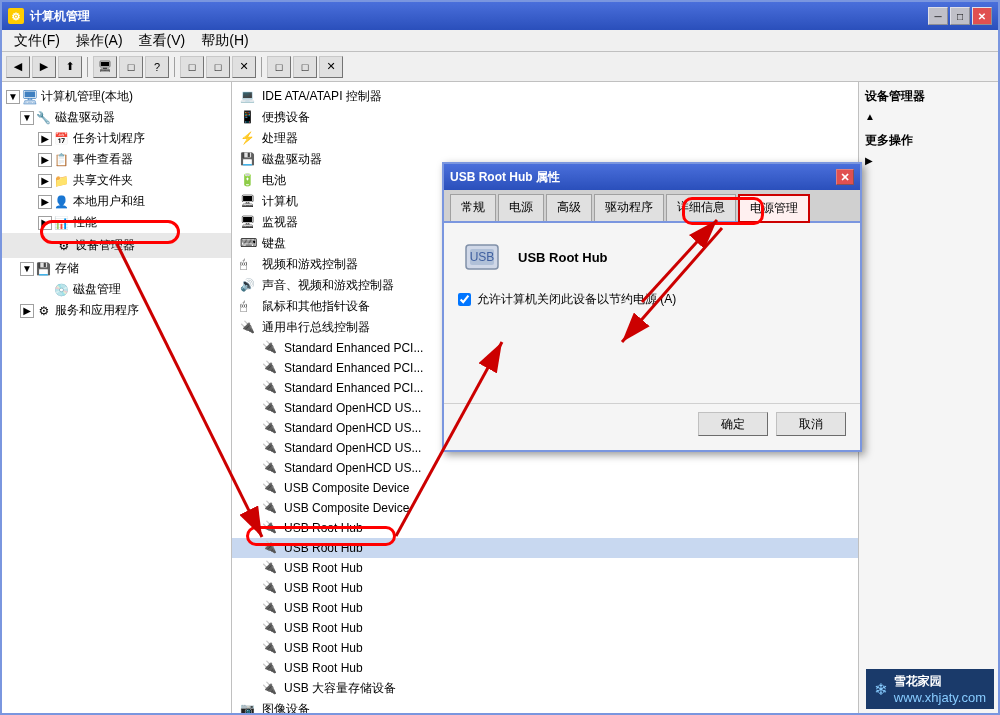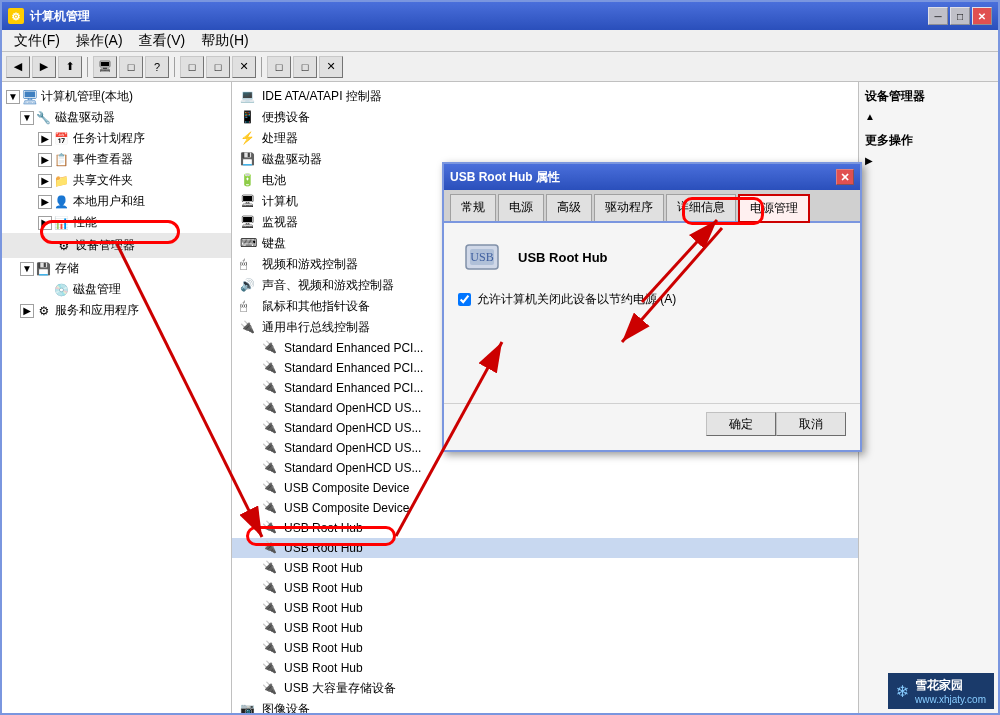--- a/index.html
+++ b/index.html
@@ -306,21 +306,20 @@
       margin-bottom: 14px;
     }
 
     .usb-icon {
       width: 48px;
       height: 40px;
       margin-right: 12px;
       display: flex;
       align-items: center;
       justify-content: flex-start;
-      font-family: Liberation Serif, serif;
     }
 
     .checkbox-row {
       display: flex;
       align-items: center;
       margin-bottom: 8px;
       font-size: 12px;
     }
 
     .checkbox-row input[type=checkbox] {
@@ -328,20 +327,21 @@
     }
 
     .checkbox-row.disabled {
       color: #a0a0a0;
     }
 
     
     .dialog-buttons {
       display: flex;
       justify-content: flex-end;
+      gap: 8px;
       padding: 8px 14px 14px;
       background: #f5f5f5;
       border-top: 1px solid #d0d0d0;
     }
 
     .dialog-btn {
       min-width: 70px;
       height: 24px;
       background: #e4e4e4;
       border: 1px outset #c0c0c0;
@@ -709,17 +709,17 @@
 
     <line x1="640" y1="300" x2="715" y2="218" stroke="#cc0000" stroke-width="3" marker-end="url(#arrowhead)"></line>
 
     <line x1="720" y1="226" x2="620" y2="340" stroke="#cc0000" stroke-width="3" marker-end="url(#arrowhead)"></line>
   </svg>
 
   <div class="watermark">
     <span class="watermark-snowflake">❄</span>
     <div>
       <div style="font-size:12px; font-weight:bold;">雪花家园</div>
-      <div style="font-size:10px; color:#88ccff;">www.xhjaty.com</div>
+      <div style="font-size:13px; color:#88ccff;">www.xhjaty.com</div>
     </div>
   </div>
 
 </div>
 
 </body></html>

